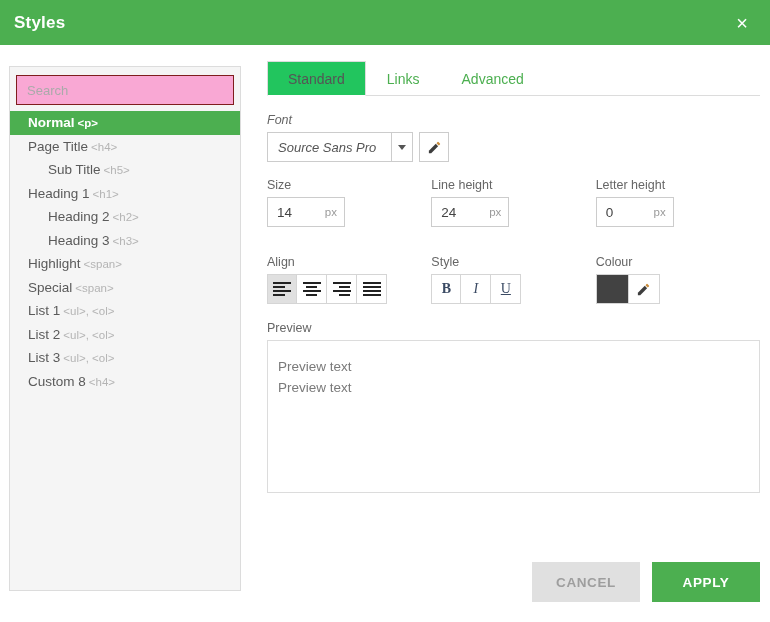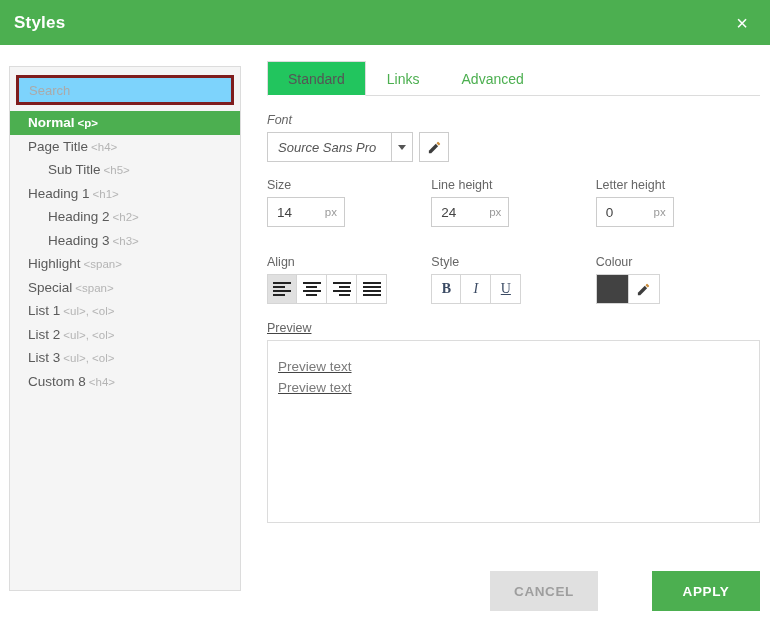--- a/index.html
+++ b/index.html
@@ -64,22 +64,22 @@
     box-sizing: border-box;
     overflow: hidden;
   }
   .search-wrap {
     padding: 8px 6px 6px 6px;
   }
   .search-input {
     width: 100%;
     height: 30px;
     box-sizing: border-box;
-    border: 3px solid #7f1d1d;
-    background: #7dd3fc;
+    border: 1px solid #7f1d1d;
+    background: #f9a8d4;
     padding: 0 10px;
     font-family: "Liberation Sans", sans-serif;
     font-size: 13px;
     color: #555555;
     outline: none;
   }
   .search-input::placeholder { color: #aaaaaa; }
 
   .style-list {
     list-style: none;
@@ -293,41 +293,40 @@
     box-sizing: border-box;
     border: 1px solid #d5d5d5;
     background: #ffffff;
     display: flex;
     align-items: center;
     justify-content: center;
     cursor: pointer;
   }
 
   
-  .preview-section { margin-top: 17px; text-decoration: underline; }
+  .preview-section { margin-top: 17px; }
   .preview-box {
-    height: 183px;
+    height: 153px;
     box-sizing: border-box;
     border: 1px solid #dcdcdc;
     background: #ffffff;
     padding: 15px 0 7px 10px;
   }
   .preview-line {
     font-size: 13.5px;
     color: #7a7a7a;
     line-height: 21px;
   }
 
   
   .footer {
     position: absolute;
     right: 10px;
-    bottom: 11px;
-    display: flex;
-    gap: 42px;
+    bottom: 20px;
+    display: flex;
   }
   .btn {
     height: 40px;
     min-width: 108px;
     border: none;
     font-family: "Liberation Sans", sans-serif;
     font-size: 13.5px;
     font-weight: bold;
     letter-spacing: 0.6px;
     cursor: pointer;

